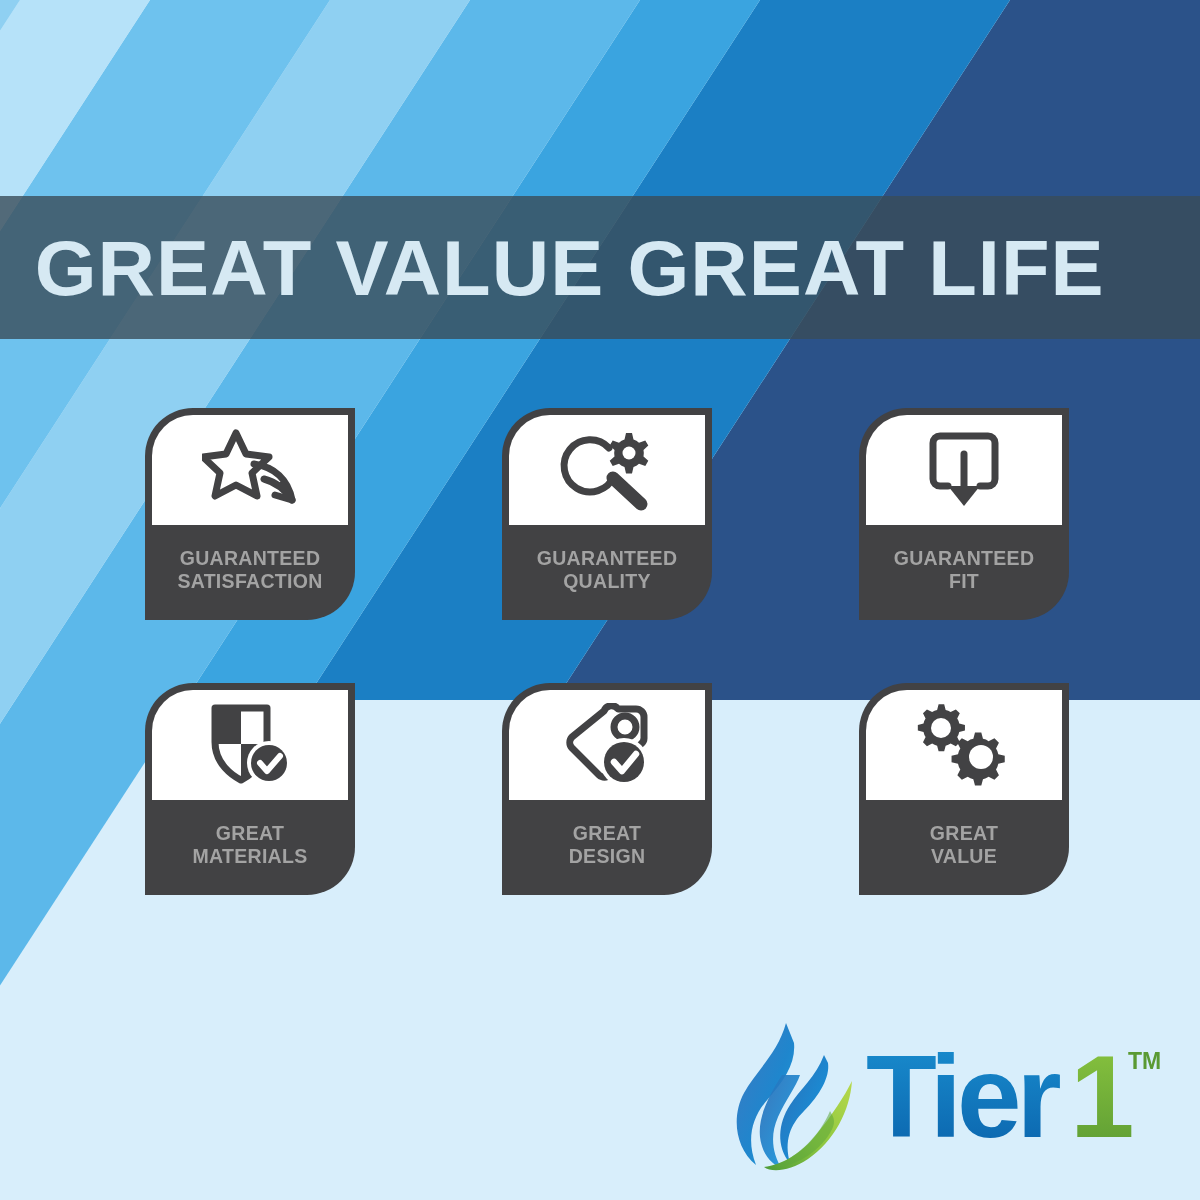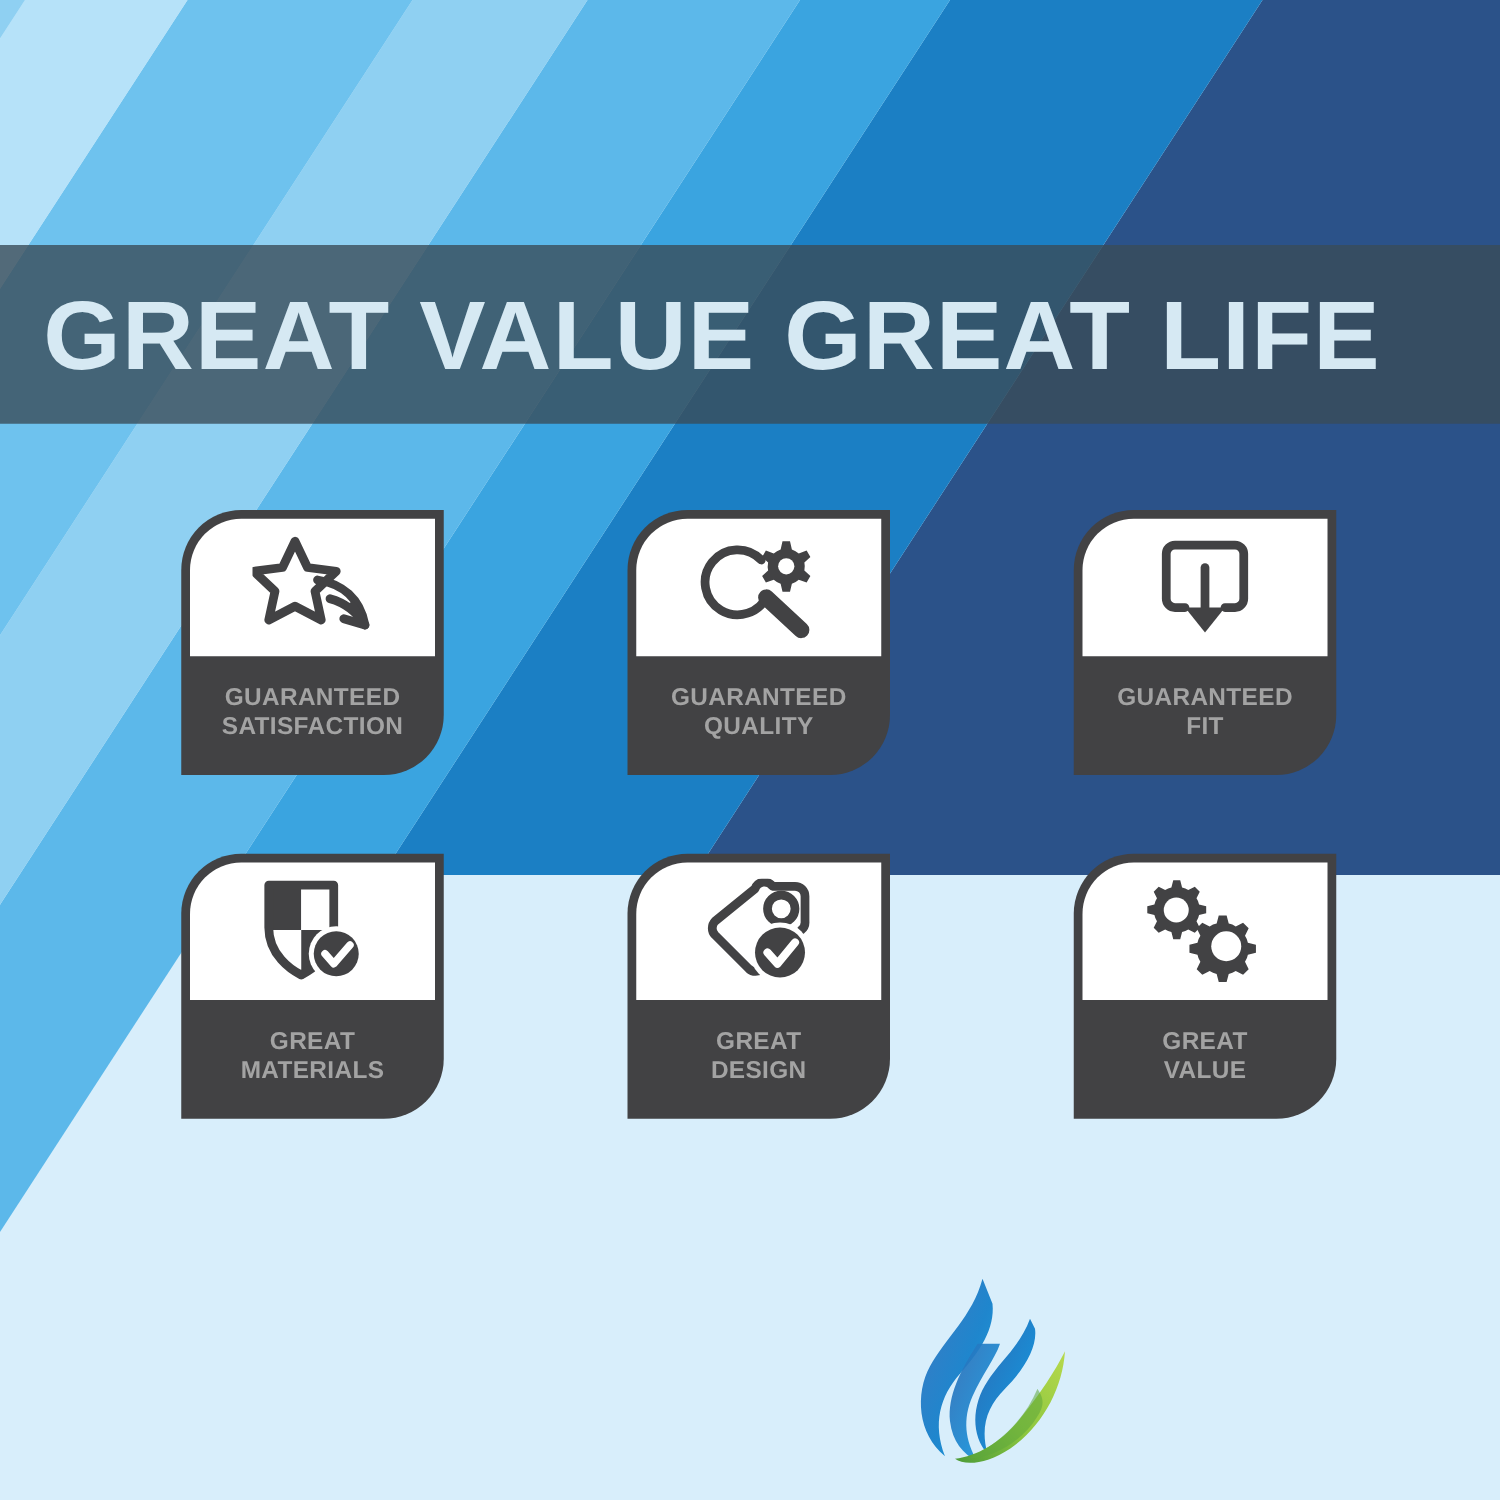--- a/index.html
+++ b/index.html
@@ -310,16 +310,33 @@
         <path d="M70,56 C56,78 46,98 48,118 C50,134 58,144 70,150
                  C60,134 58,116 66,98 C74,80 84,68 88,56 Z" fill="url(#gBlue2)" opacity="0.92"></path>
 
         <path d="M140,62 C138,92 122,122 96,140 C78,152 60,154 52,148
                  C70,146 90,134 104,116 C120,96 132,78 140,62 Z" fill="url(#gGreen)"></path>
         <path d="M118,92 C108,116 88,136 62,148 C82,148 106,134 118,114
                  C126,102 120,96 118,92 Z" fill="#5fa83c" opacity="0.55"></path>
       </svg>
     </div>
 
+    <div class="logo-word">
+      <svg width="300" height="130" viewBox="0 0 300 130">
+        <defs>
+          <linearGradient id="wBlue" x1="0" y1="0" x2="0" y2="1">
+            <stop offset="0%" stop-color="#1a8fd0"></stop>
+            <stop offset="100%" stop-color="#0a62ab"></stop>
+          </linearGradient>
+          <linearGradient id="wGreen" x1="0" y1="0" x2="0" y2="1">
+            <stop offset="0%" stop-color="#8cc63f"></stop>
+            <stop offset="100%" stop-color="#5a9a33"></stop>
+          </linearGradient>
+        </defs>
+        <text x="0" y="104" font-family="'Liberation Sans', sans-serif" font-weight="bold" font-size="116" letter-spacing="-5" fill="url(#wBlue)">Tier</text>
+        <text x="204" y="104" font-family="'Liberation Sans', sans-serif" font-weight="bold" font-size="116" fill="url(#wGreen)">1</text>
+        <text x="262" y="36" font-family="'Liberation Sans', sans-serif" font-weight="bold" font-size="23" fill="#5a9a33">TM</text>
+      </svg>
+    </div>
 
   </div>
 
 </div>
 
 </body></html>

